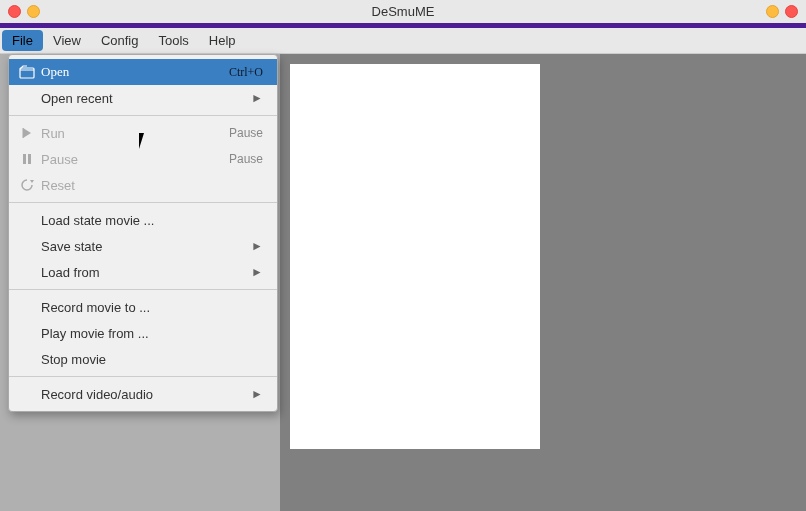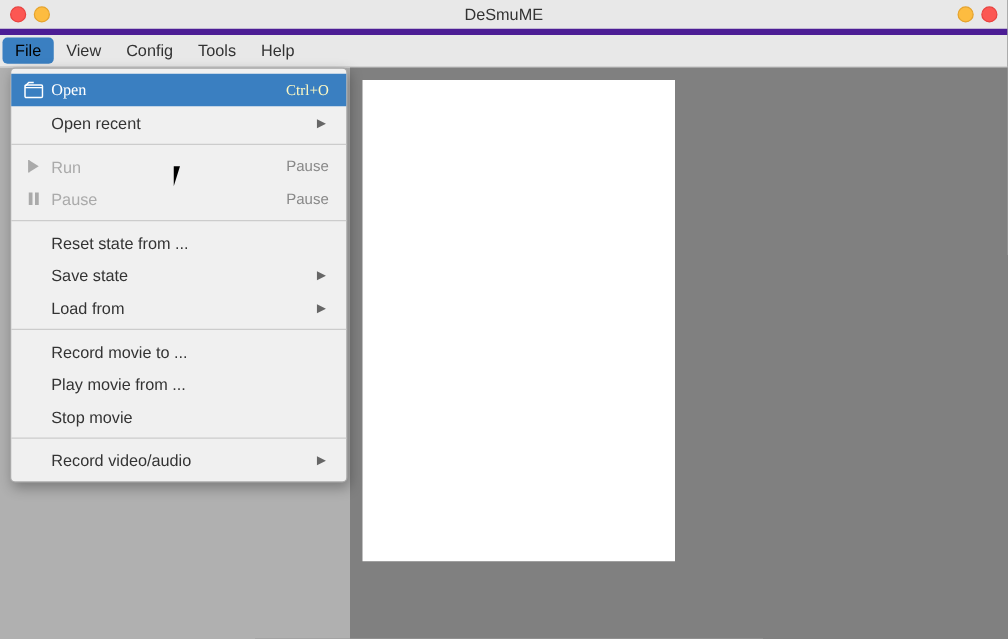--- a/index.html
+++ b/index.html
@@ -118,21 +118,21 @@
       width: 20px;
       display: flex;
       align-items: center;
       justify-content: center;
     }
     .menu-item .shortcut {
       color: #888;
       font-size: 12px;
     }
     .menu-item.highlighted .shortcut {
-      color: #fef9c3;
+      color: #0f172a;
     }
     .menu-item .arrow {
       font-size: 12px;
       color: #666;
     }
     .menu-separator {
       height: 1px;
       background: #ccc;
       margin: 4px 0;
     }
@@ -246,27 +246,36 @@
     <span class="icon-area">
       <svg width="14" height="14" viewBox="0 0 14 14">
         <rect x="3" y="2" width="3" height="10" fill="#aaa"></rect>
         <rect x="8" y="2" width="3" height="10" fill="#aaa"></rect>
       </svg>
     </span>
     <span>Pause</span>
     <span class="shortcut">Pause</span>
   </div>
 
+  <div class="menu-item disabled">
+    <span class="icon-area">
+      <svg width="14" height="14" viewBox="0 0 14 14" fill="none">
+        <path d="M7 2 A5 5 0 1 0 12 7" stroke="#aaa" stroke-width="1.5" fill="none"></path>
+        <polygon points="10,2 14,2 12,5" fill="#aaa"></polygon>
+      </svg>
+    </span>
+    <span>Reset</span>
+  </div>
 
   <div class="menu-separator"></div>
 
 
   <div class="menu-item">
     <span class="icon-area"></span>
-    <span>Reset state from ...</span>
+    <span>Load state movie ...</span>
   </div>
 
   <div class="menu-item">
     <span class="icon-area"></span>
     <span>Save state</span>
     <span class="arrow">►</span>
   </div>
 
   <div class="menu-item">
     <span class="icon-area"></span>

